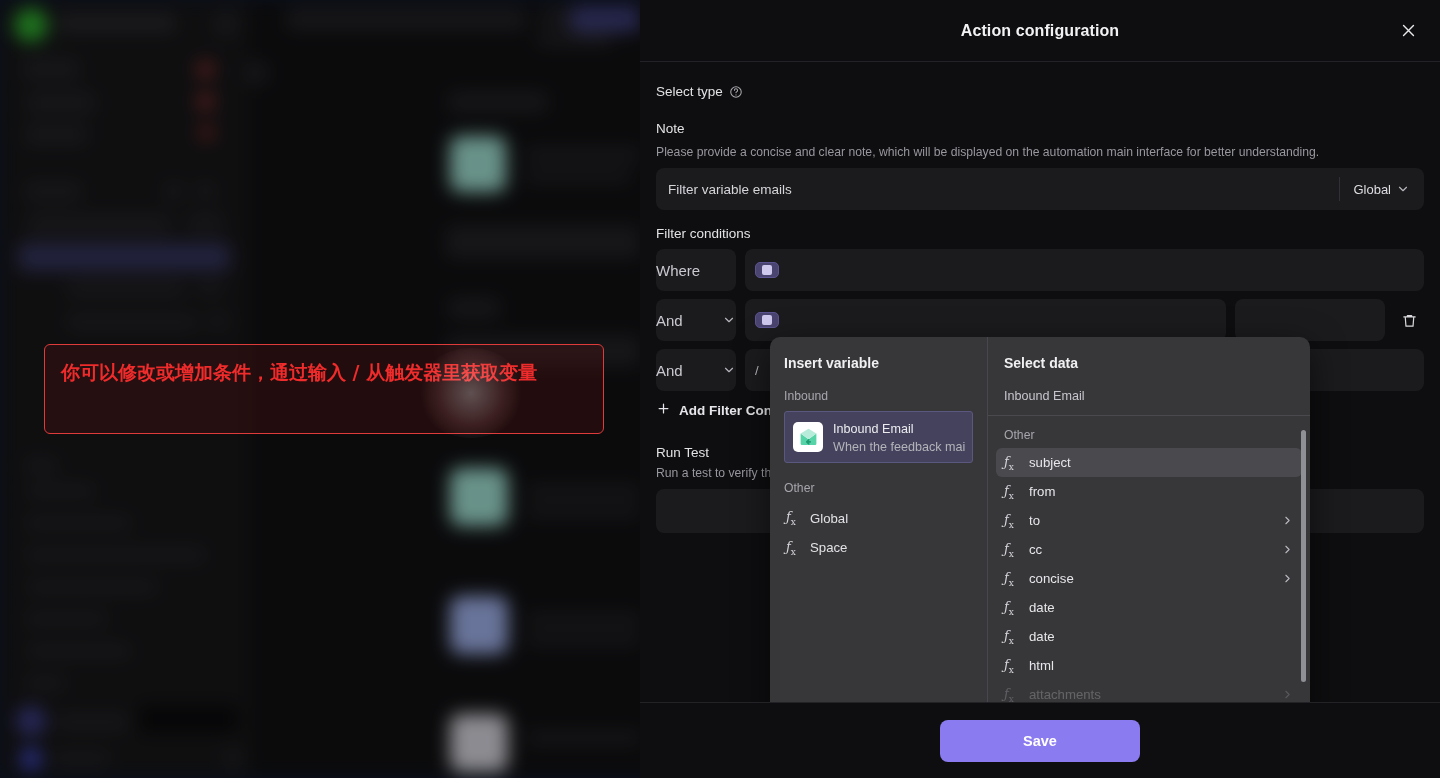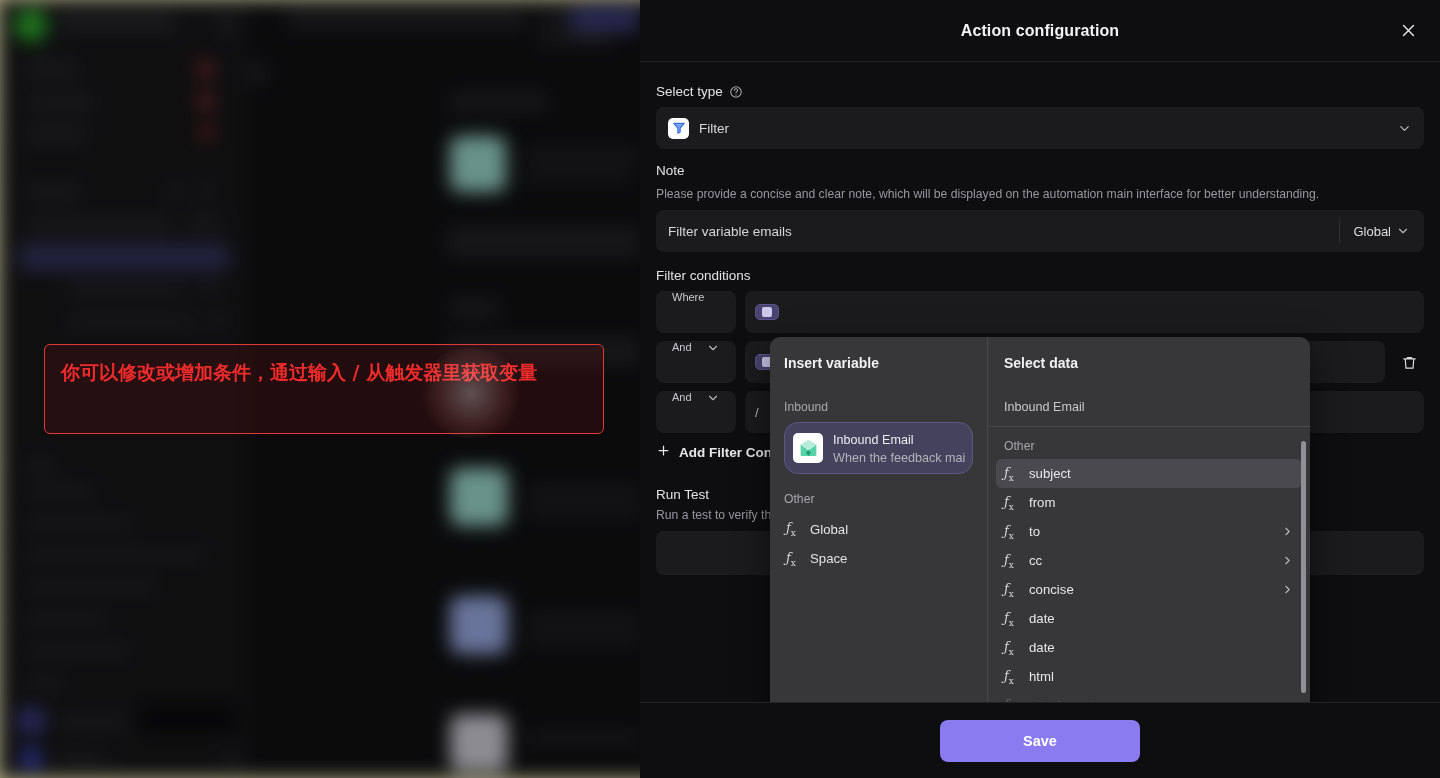--- a/index.html
+++ b/index.html
@@ -3,21 +3,21 @@
 <meta charset="utf-8">
 <title>Action configuration</title>
 <style>
   * { box-sizing: border-box; margin: 0; padding: 0; }
   html, body {
     width: 1440px; height: 778px;
     background: #000;
     font-family: "Liberation Sans", "DejaVu Sans", sans-serif;
     overflow: hidden;
   }
-  #root { position: relative; width: 1200px; height: 778px; background: #fef9c3; }
+  #root { position: relative; width: 1200px; height: 778px; background: #0f172a; }
 
   
   .bg-app {
     position: absolute; inset: 0;
     filter: blur(9px);
     -webkit-filter: blur(9px);
   }
   .bg-sidebar {
     position: absolute; left: 0; top: 0; width: 250px; height: 778px;
     background: #171719;
@@ -95,22 +95,22 @@
     height: 24px; border-left: 1px solid #303036; cursor: pointer;
     font-size: 13px; color: #dedee2;
   }
   .lang-sel svg { width: 14px; height: 14px; color: #b6b6bc; }
 
   
   .cond-label { font-size: 13.5px; color: #e3e3e6; margin: 16px 0 8px 0; }
   .cond-row { display: flex; align-items: center; gap: 9px; margin-bottom: 8px; }
   .conj-box {
     width: 80px; height: 42px; background: #1b1b1e; border-radius: 8px;
-    display: flex; padding: 0 16px;
-    font-size: 11px; color: #c9c9cf; cursor: pointer;
+    display: flex; align-items: center; padding: 0 0;
+    font-size: 15px; color: #c9c9cf; cursor: pointer;
   }
   .conj-box.static { cursor: default; justify-content: flex-start; }
   .conj-box .txt { flex: 1 1 auto; }
   .conj-box svg { width: 14px; height: 14px; color: #b6b6bc; }
 
   .expr-box {
     height: 42px; background: #1b1b1e; border-radius: 8px;
     display: flex; align-items: center; padding: 0 10px; gap: 7px;
     font-size: 13.2px; color: #c9c9cf; min-width: 240px; flex: 1 1 auto;
   }
@@ -160,26 +160,26 @@
   .picker {
     position: absolute; left: 130px; top: 275px;
     width: 540px; height: 396px;
     background: #37373a; border-radius: 10px;
     display: flex; overflow: hidden;
     box-shadow: 0 10px 34px rgba(0,0,0,.55);
     z-index: 40;
   }
   .picker-left { width: 218px; flex: 0 0 218px; border-right: 1px solid #48484c; padding: 18px 14px 0 14px; }
   .picker-right { flex: 1 1 auto; padding: 18px 0 0 0; display: flex; flex-direction: column; position: relative; }
-  .picker-h { font-size: 14px; font-weight: 700; color: #f0f0f2; margin-bottom: 29px; }
+  .picker-h { font-size: 14px; font-weight: 700; color: #f0f0f2; margin-bottom: 18px; }
   .picker-right .picker-h { padding: 0 16px; }
   .group-label { font-size: 12.2px; color: #a6a6ac; margin: 0 0 8px 0; }
   .trig-item {
     display: flex; align-items: center; gap: 10px;
-    background: #44425c; border: 1px solid #5b5880; border-radius: 14px;
+    background: #44425c; border: 1px solid #5b5880; border-radius: 3px;
     padding: 7px 8px; margin-bottom: 18px; cursor: pointer; overflow: hidden;
   }
   .trig-ico {
     width: 30px; height: 30px; border-radius: 5px; background: #fff; flex: 0 0 30px;
     display: flex; align-items: center; justify-content: center;
   }
   .trig-ico svg { width: 21px; height: 21px; }
   .trig-txt { min-width: 0; }
   .trig-name { font-size: 12.6px; color: #ececf0; line-height: 1.28; white-space: nowrap; }
   .trig-desc { font-size: 12.6px; color: #b3b3ba; line-height: 1.28; white-space: nowrap; }
@@ -318,33 +318,20 @@
     <div class="modal-body">
 
       <div class="field-label">
         <span>Select type</span>
         <span class="help-icon">
           <svg viewBox="0 0 24 24" fill="none" stroke="currentColor" stroke-width="1.8">
             <circle cx="12" cy="12" r="9"></circle>
             <path d="M9.3 9.2a2.7 2.7 0 1 1 3.4 2.6c-.5.2-.7.6-.7 1.1v.5" stroke-linecap="round"></path>
             <circle cx="12" cy="17" r="1" fill="currentColor" stroke="none"></circle>
           </svg>
-        </span>
-      </div>
-      <div class="select-box">
-        <span class="app-icon">
-          <svg viewBox="0 0 24 24" fill="none" stroke="#3b6fe0" stroke-width="2" stroke-linecap="round" stroke-linejoin="round">
-            <path d="M3 4h18l-7 8v7l-4 2v-9z" fill="#7aa6f0" stroke="#3b6fe0"></path>
-          </svg>
-        </span>
-        <span class="select-value">Filter</span>
-        <span class="chev">
-          <svg viewBox="0 0 24 24" fill="none" stroke="currentColor" stroke-width="2" stroke-linecap="round" stroke-linejoin="round">
-              <path d="M6 9l6 6 6-6"></path>
-            </svg>
         </span>
       </div>
 
       <div class="section-gap"></div>
 
       <div class="field-label">
         <span>Note</span>
       </div>
       <div class="hint-text">Please provide a concise and clear note, which will be displayed on the automation main interface for better understanding.</div>
       <div class="note-input">

